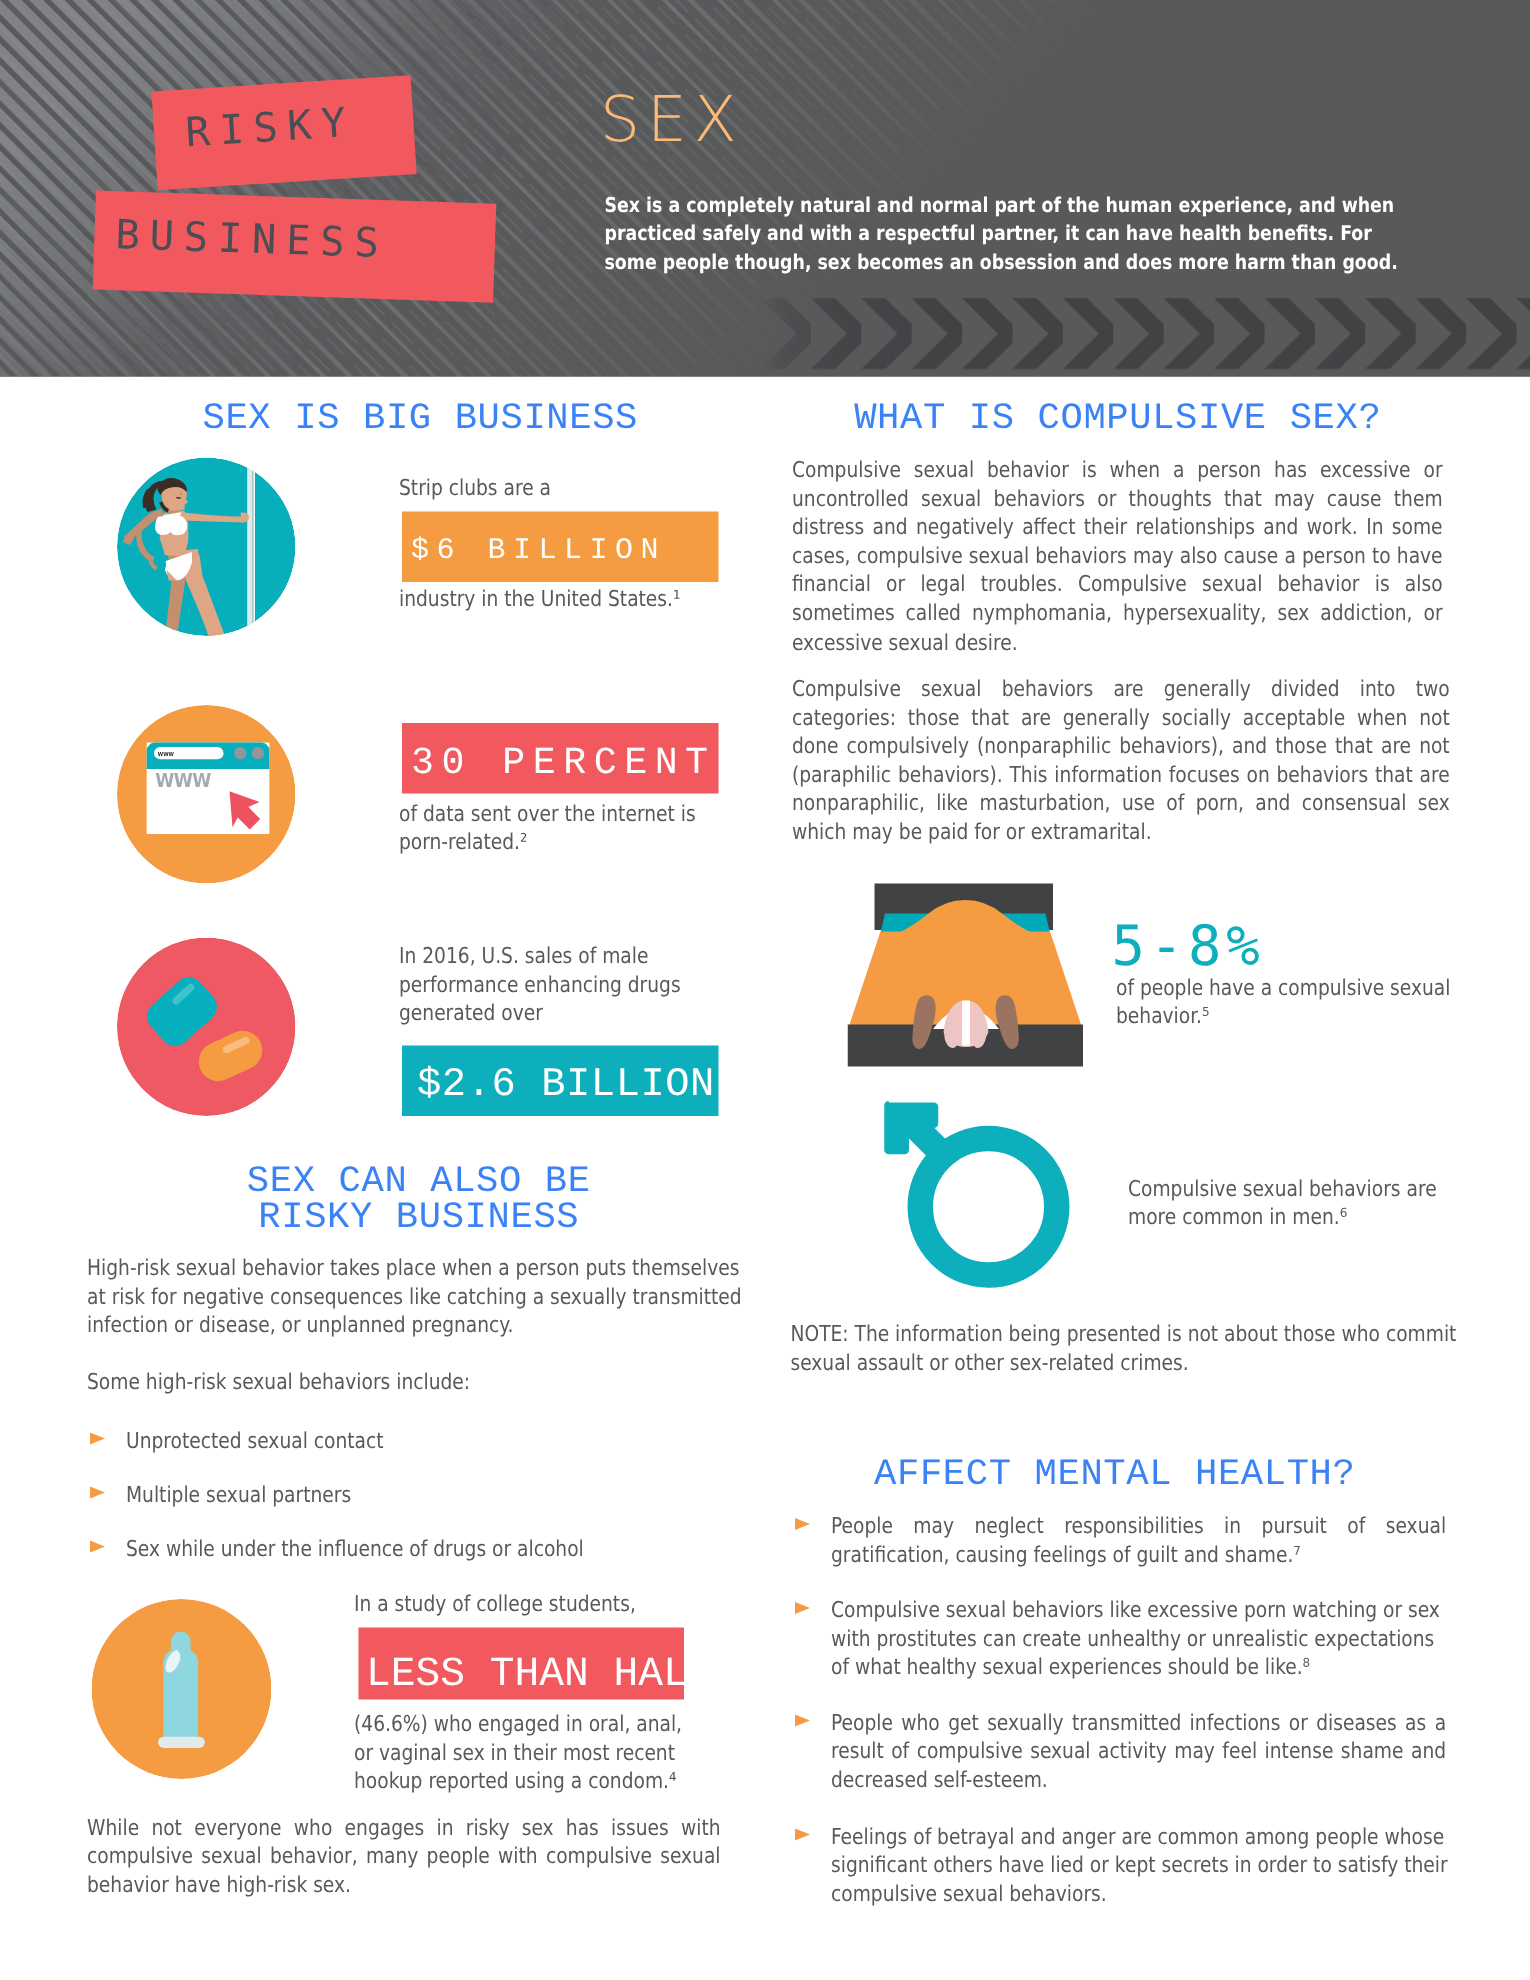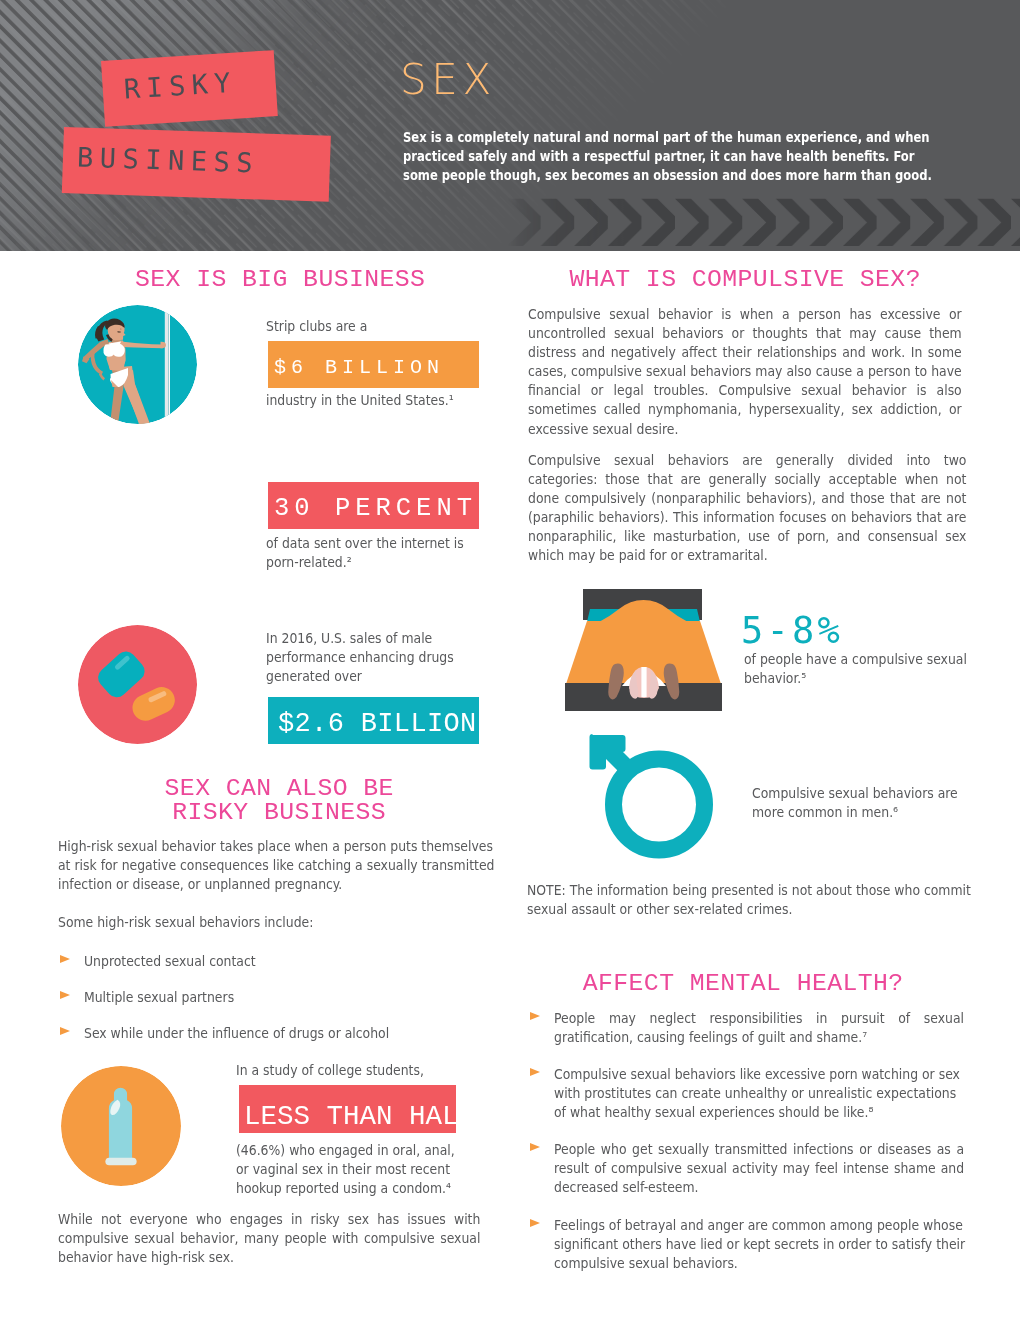--- a/index.html
+++ b/index.html
@@ -30,21 +30,21 @@
 
   .hero-title{position:absolute;left:400px;top:58px;color:#fdba74;
               font-family:"DejaVu Sans",sans-serif;font-stretch:normal;
               font-size:42px;letter-spacing:4.6px;font-weight:100;line-height:44px;}
   .hero-intro{position:absolute;left:403px;top:128px;width:568px;color:#fff;
               font-size:13.6px;font-weight:700;line-height:18.8px;
               font-stretch:condensed;letter-spacing:0px;
               transform:scaleX(0.947);transform-origin:0 0;}
 
   
-  .sec-head{position:absolute;color:#ec4899;text-align:center;
+  .sec-head{position:absolute;color:#3b82f6;text-align:center;
             font-family:"Liberation Mono",monospace;font-stretch:normal;
             font-size:24.8px;letter-spacing:0.4px;line-height:26px;
             font-weight:400;text-indent:0.4px;}
   .body-txt{position:absolute;color:#58595B;font-size:14.6px;
             line-height:19.1px;font-stretch:condensed;
             transform:scaleX(0.947);transform-origin:0 0;}
   .just{text-align:justify;text-justify:inter-word;}
   .banner{position:absolute;color:#fff;white-space:nowrap;overflow:hidden;
           font-family:"Liberation Mono",monospace;font-stretch:normal;
           font-weight:400;display:flex;align-items:center;line-height:1;
@@ -195,20 +195,36 @@
       <path d="M39.5 26.3 q2.2 0.3 3.1 0.3 l0 0.8 q-1.8 0.2 -3.1 -0.2 z" fill="#3B2D25"></path>
       </g>
     </svg>
   </div>
   <div class="body-txt" style="left:266px;top:316px;width:243px;">Strip clubs are a</div>
   <div class="banner" style="left:268px;top:341px;width:211px;height:47px;
        background:#F59B41;font-size:20px;letter-spacing:5.0px;padding-left:6px;
        box-sizing:border-box;">$6 BILLION</div>
   <div class="body-txt" style="left:266px;top:390px;width:253px;">industry in the United States.¹</div>
 
+  <div class="circ" style="left:78px;top:470px;width:119px;height:119px;">
+    <svg viewBox="0 0 119 119" width="119" height="119">
+      <circle cx="59.5" cy="59.5" r="59.5" fill="#F59B41"></circle>
+      <rect x="19.8" y="25" width="81.8" height="61" fill="#FFFFFF"></rect>
+      <path d="M19.8 30.5 a5.5 5.5 0 0 1 5.5 -5.5 h70.8 a5.5 5.5 0 0 1 5.5 5.5
+               v12.1 h-81.8 z" fill="#06AFBD"></path>
+      <rect x="24.7" y="28" width="46.3" height="8.2" rx="4.1" fill="#FFFFFF"></rect>
+      <text x="27.2" y="34.0" font-family="DejaVu Sans, sans-serif" font-size="3.6" font-weight="700" fill="#231F20">WWW</text>
+      <circle cx="147.5" cy="0" r="0" fill="none"></circle>
+      <circle cx="82.2" cy="32.1" r="4.1" fill="#939598"></circle>
+      <circle cx="94.0" cy="32.1" r="4.1" fill="#939598"></circle>
+      <text x="25.5" y="54.5" font-family="DejaVu Sans, sans-serif" font-size="12.8" font-weight="700" fill="#A2AAB3" letter-spacing="-0.4">WWW</text>
+      <path d="M75.0 57.5 L95.0 64.6 L87.6 68.0 L95.5 76.0 L88.5 83.0 L80.5 75.0
+               L77.0 81.5 Z" fill="#EE5160"></path>
+    </svg>
+  </div>
   <div class="banner" style="left:268px;top:482px;width:211px;height:47px;
        background:#F2595F;font-size:25.5px;letter-spacing:5.0px;padding-left:6px;
        box-sizing:border-box;">30 PERCENT</div>
   <div class="body-txt" style="left:266px;top:533px;width:239px;">of data sent over the internet is porn-related.²</div>
 
   <div class="circ" style="left:78px;top:625px;width:119px;height:119px;">
     <svg viewBox="0 0 119 119" width="119" height="119">
       <circle cx="59.5" cy="59.5" r="59.5" fill="#EE5963"></circle>
       <g transform="rotate(-42 43 49)">
         <rect x="21" y="33" width="44" height="33" rx="10" fill="#06AFBD"></rect>

